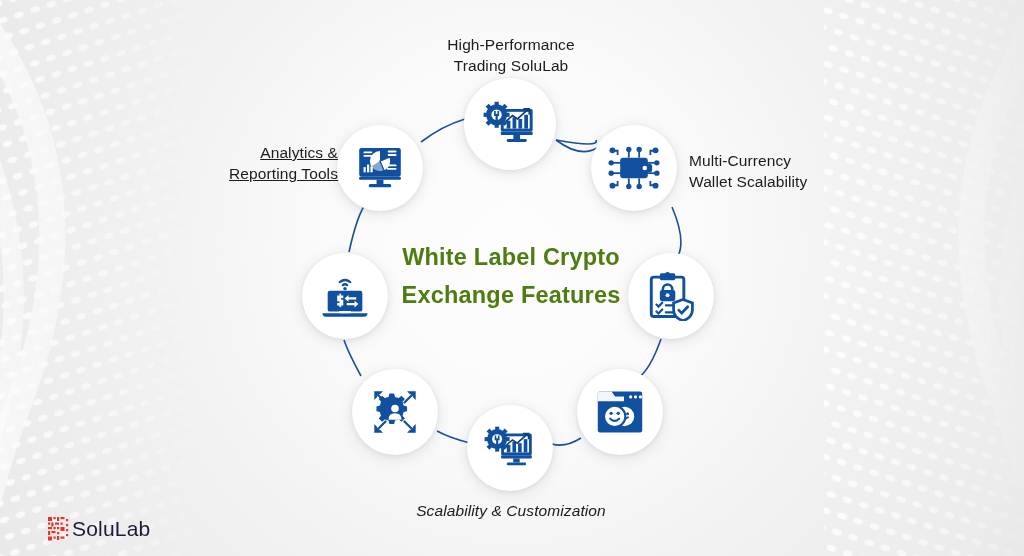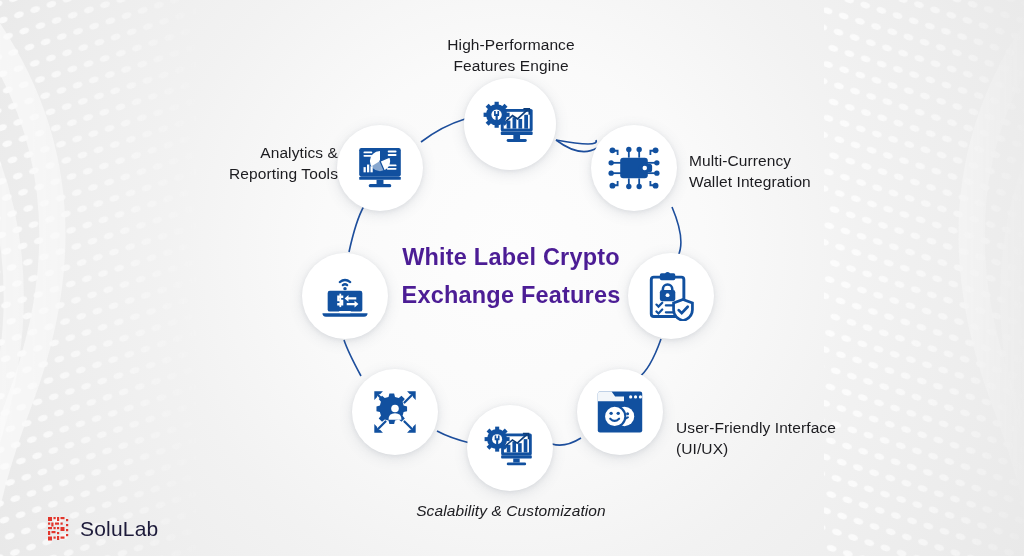--- a/index.html
+++ b/index.html
@@ -41,42 +41,42 @@
   .node svg { display:block; }
 
   .label {
     position:absolute;
     font-size:15.5px;
     line-height:1.38;
     color:#1c1c20;
     letter-spacing:.1px;
     white-space:pre-line;
   }
-  .label.r { text-align:right; }
+  .label.r { text-align:right;text-decoration:underline; }
   .label.l { text-align:left; }
   .label.c { text-align:center; }
 
   
   #center-title {
     position:absolute;
     left:368px; top:238px;
     width:286px;
     text-align:center;
     font-size:23.5px;
     font-weight:bold;
     line-height:1.62;
-    color:#4c1d95;
+    color:#4d7c0f;
     letter-spacing:.2px;
     white-space:pre-line;
   }
 
   
   #logo {
     position:absolute; left:48px; top:517px;
-    display:flex; align-items:center; gap:8px;
+    display:flex; align-items:center; 
   }
   #logo-text {
     font-size:21px; color:#1d1b3a; letter-spacing:.2px;
   }
 </style>
 </head>
 <body>
 
 <div id="bg-texture"></div>
 
@@ -160,21 +160,21 @@
             <rect x="23" y="8" width="5" height="5" transform="rotate(45 25.5 10.5)"></rect>
             <rect x="4" y="27" width="5" height="5" transform="rotate(45 6.5 29.5)"></rect>
           </g>
           <path d="M14 15.5 v5 h4 v-5" stroke="#11509f" stroke-width="2" fill="none"></path>
           <rect x="14.8" y="19" width="2.6" height="10" fill="#11509f"></rect>
         </g>
       </svg>
     </span>
   </div>
   <div class="label c" style="left:386px; top:34px; width:250px;">High-Performance
-Features Engine</div>
+Trading SoluLab</div>
 
   <div class="node" style="--d:86px; left:591px; top:125px;">
     <span>
       <svg width="52" height="50" viewBox="0 0 60 58">
         <g stroke="#11509f" stroke-width="2.1" fill="none">
           <path d="M11 14 v-5 h-5"></path>
             <path d="M49 14 v-5 h5"></path>
           <path d="M11 44 v5 h-5"></path>
             <path d="M49 44 v5 h5"></path>
           <path d="M24 17 v-8"></path>
@@ -200,21 +200,21 @@
           <circle cx="56.5" cy="23" r="3.1"></circle>
             <circle cx="56.5" cy="35" r="3.1"></circle>
         </g>
         <rect x="14" y="17" width="32" height="24" rx="3.5" fill="#11509f"></rect>
         <path d="M40 24 h8 a3 3 0 0 1 3 3 v4 a3 3 0 0 1 -3 3 h-8 a5 5 0 0 1 0 -10 z" fill="#11509f"></path>
         <circle cx="42.5" cy="29" r="2.6" fill="#ffffff"></circle>
       </svg>
     </span>
   </div>
   <div class="label l" style="left:689px; top:150px; width:230px;">Multi-Currency
-Wallet Integration</div>
+Wallet Scalability</div>
 
   <div class="node" style="--d:86px; left:628px; top:253px;">
     <span>
       <svg width="48" height="50" viewBox="0 0 56 58">
         <rect x="5" y="7" width="38" height="46" rx="3" fill="none" stroke="#11509f" stroke-width="3.4"></rect>
         <rect x="15" y="2.5" width="18" height="8" rx="2" fill="#11509f"></rect>
         <circle cx="24" cy="4" r="3" fill="#11509f"></circle>
         <g fill="#11509f">
           <path d="M24 14 a7 7 0 0 1 7 7 v2 h-3 v-2 a4 4 0 0 0 -8 0 v2 h-3 v-2 a7 7 0 0 1 7 -7z"></path>
           <rect x="15" y="22" width="18" height="13" rx="2.5"></rect>
@@ -250,22 +250,20 @@
         <path d="M29 36 q4 -3.4 8 0" stroke="#11509f" stroke-width="2.1" fill="none" stroke-linecap="round" transform="rotate(180 33 34.5)"></path>
         <circle cx="22" cy="32" r="12" fill="#ffffff" stroke="#11509f" stroke-width="2.4"></circle>
         <g fill="#11509f">
             <circle cx="18" cy="28.5" r="1.9"></circle>
             <circle cx="26" cy="28.5" r="1.9"></circle>
           </g>
         <path d="M17 34.5 q5 5 10 0" stroke="#11509f" stroke-width="2.3" fill="none" stroke-linecap="round"></path>
       </svg>
     </span>
   </div>
-  <div class="label l" style="left:676px; top:417px; width:250px;">User-Friendly Interface
-(UI/UX)</div>
 
   <div class="node" style="--d:86px; left:467px; top:405px;">
     <span>
       <svg width="52" height="50" viewBox="0 0 64 62">
         <rect x="21" y="13" width="38" height="27" rx="2" fill="#11509f"></rect>
         <rect x="24.5" y="16.5" width="31" height="20" fill="#ffffff"></rect>
         <rect x="28" y="27" width="4.5" height="9.5" fill="#11509f"></rect>
         <rect x="35" y="23" width="4.5" height="13.5" fill="#11509f"></rect>
         <rect x="42" y="25" width="4.5" height="11.5" fill="#11509f"></rect>
         <rect x="49" y="20" width="4.5" height="16.5" fill="#11509f"></rect>

